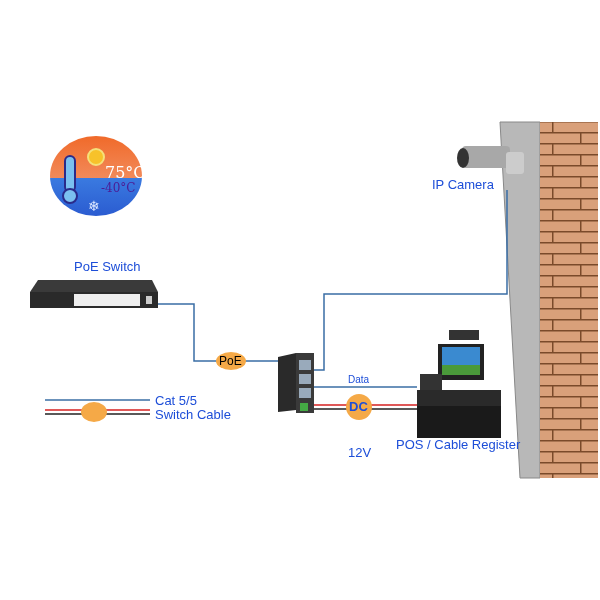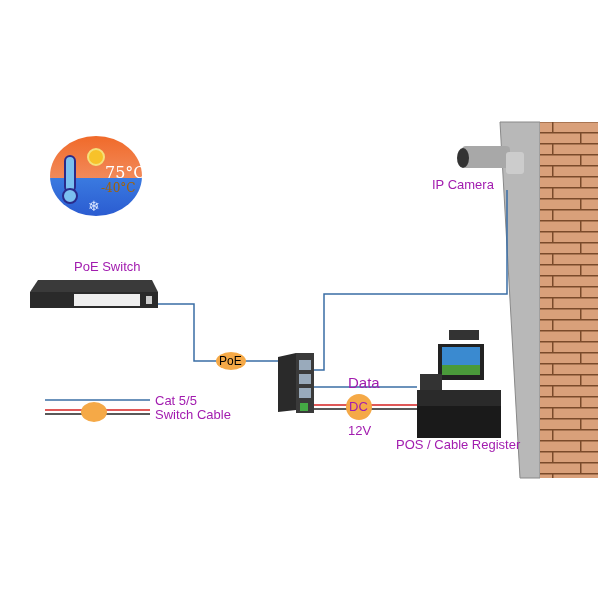--- a/index.html
+++ b/index.html
@@ -1,17 +1,17 @@
 <!DOCTYPE html>
 <html><head>
 <meta charset="utf-8">
 <style>
   html, body { margin:0; padding:0; background:#fff; }
   body { width:600px; height:600px; position:relative; overflow:hidden; font-family:"Liberation Sans", sans-serif; }
-  .lbl { position:absolute; font-size:13px; color:#a21caf; white-space:nowrap; }
+  .lbl { position:absolute; font-size:13px; color:#1d4ed8; white-space:nowrap; }
   svg { position:absolute; left:0; top:0; }
 </style>
 </head>
 <body>
 
 <svg width="600" height="600" viewBox="0 0 600 600">
   <defs>
     <pattern id="bricks" width="60" height="22" patternUnits="userSpaceOnUse">
       <rect width="60" height="22" fill="#d9a07a"></rect>
       <rect x="0" y="0" width="60" height="1.5" fill="#7a4a2a"></rect>
@@ -87,22 +87,22 @@
   </g>
 
   <g>
     <rect x="462" y="146" width="48" height="22" rx="4" fill="#a8a8a8"></rect>
     <ellipse cx="463" cy="158" rx="6" ry="10" fill="#333"></ellipse>
     <rect x="506" y="152" width="18" height="22" rx="3" fill="#ccc"></rect>
   </g>
 </svg>
 
 <div class="lbl" style="left:105px;top:163px;color:#fff;font-family:'DejaVu Serif',serif;font-size:16px;text-align:right;">75°C</div>
-<div class="lbl" style="left:101px;top:181px;color:#a16207;font-family:'DejaVu Serif',serif;font-size:12px;">-40°C</div>
+<div class="lbl" style="left:101px;top:181px;color:#4c1d95;font-family:'DejaVu Serif',serif;font-size:12px;">-40°C</div>
 <div class="lbl" style="left:58px;top:259px;margin-left:16px;">PoE Switch</div>
 <div class="lbl" style="left:432px;top:177px;">IP Camera</div>
 <div class="lbl" style="left:396px;top:437px;">POS / Cable Register</div>
 <div class="lbl" style="left:219px;top:354px;color:#000000;font-size:12px;">PoE</div>
-<div class="lbl" style="left:348px;top:374px;font-size:15px;">Data</div>
-<div class="lbl" style="left:349px;top:399px;">DC</div>
-<div class="lbl" style="left:348px;top:423px;">12V</div>
+<div class="lbl" style="left:348px;top:374px;font-size:10px;">Data</div>
+<div class="lbl" style="left:349px;top:399px;font-weight:bold;">DC</div>
+<div class="lbl" style="left:348px;top:445px;">12V</div>
 <div class="lbl" style="left:155px;top:393px;">Cat 5/5</div>
 <div class="lbl" style="left:155px;top:407px;">Switch Cable</div>
 
 </body></html>

